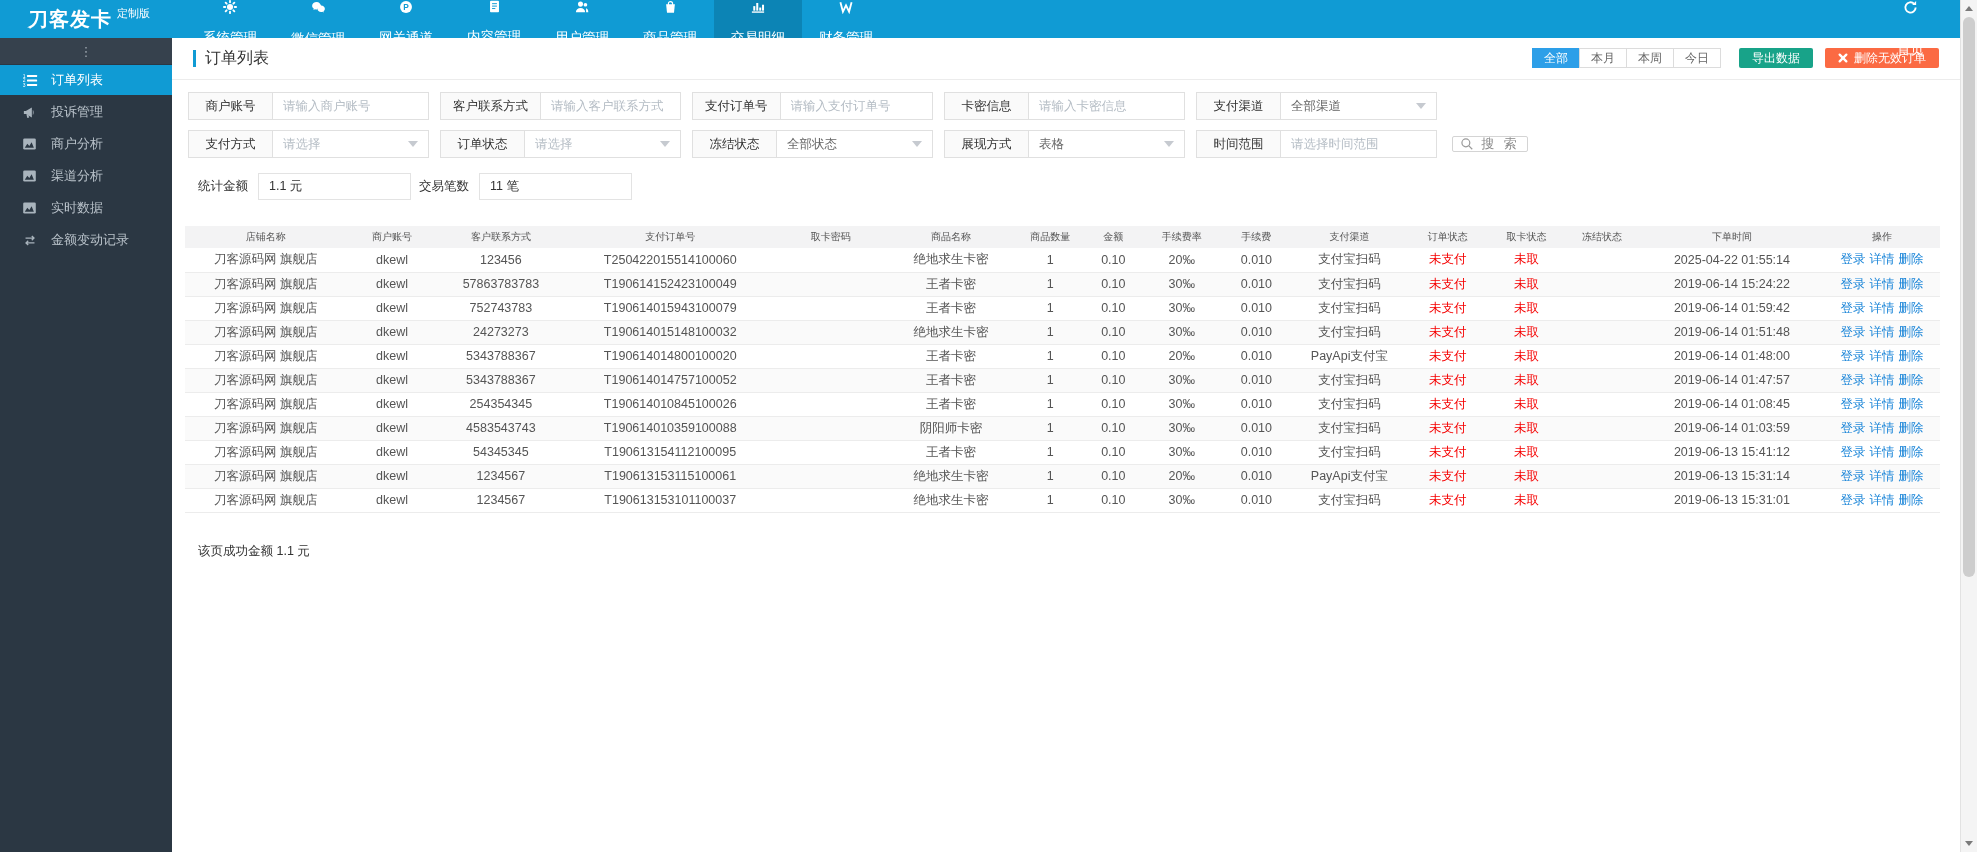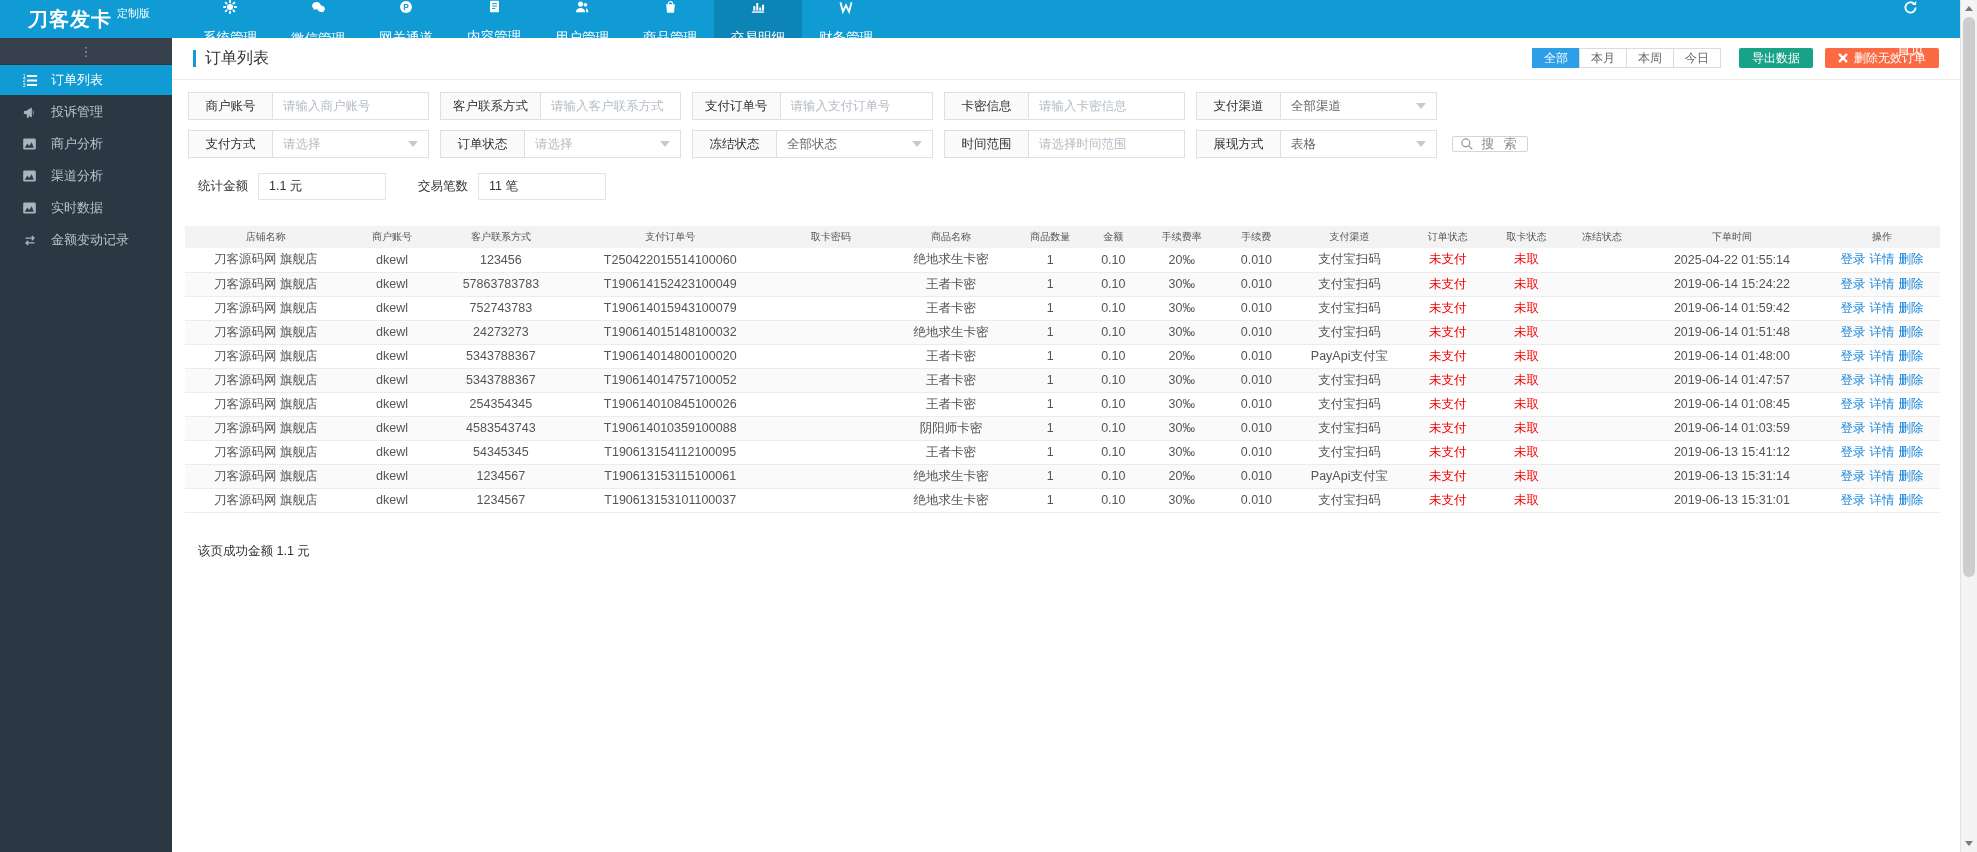--- a/index.html
+++ b/index.html
@@ -53,21 +53,21 @@
   .field input::placeholder { color:#b4bcc4; }
   .sel { flex:1; display:flex; align-items:center; justify-content:space-between; padding:0 10px; font-size:12.5px; color:#666; cursor:pointer; }
   .sel .caret { color:#c6cad0; }
   .sel .val.muted { color:#b4bcc4; }
   .search-btn { width:76px; height:16px; margin-left:4px; background:#fff; border:1px solid #d4d4d4; border-radius:2px; color:#8a8a8a; font-size:13px; display:inline-flex; align-items:center; justify-content:center; gap:7px; letter-spacing:3px; cursor:pointer; }
   .search-btn .icon { color:#9a9a9a; }
 
   
   .stats-row { display:flex; align-items:center; padding-left:26px; margin-top:15px; }
   .stat-label { font-size:12.5px; color:#333; margin-right:10px; }
-  .stat-box { width:128px; height:27px; border:1px solid #e3e3e3; display:flex; align-items:center; padding:0 10px; font-size:12.5px; color:#333; margin-right:32px; }
+  .stat-box { width:153px; height:27px; border:1px solid #e3e3e3; display:flex; align-items:center; padding:0 10px; font-size:12.5px; color:#333; margin-right:8px; }
 
   
   .table-wrap { margin:26px 37px 0 13px; }
   table { width:100%; border-collapse:collapse; table-layout:fixed; }
   thead th { background:#f3f3f4; height:22px; font-weight:400; font-size:10px; color:#555; text-align:center; white-space:nowrap; overflow:hidden; }
   tbody td { height:24px; font-size:12.5px; color:#555; text-align:center; border-bottom:1px solid #ececec; white-space:nowrap; overflow:hidden; }
   tbody tr:nth-child(even) { background:#fafafa; }
   td.red { color:#f50000; }
   td a { color:#1a85d8; text-decoration:none; margin:0 2px; cursor:pointer; }
 
@@ -363,33 +363,33 @@
           <div class="sel">
             <span class="val">全部状态</span>
             <span class="icon caret">
               <svg viewBox="0 0 10 6" width="10" height="6">
                 <path d="M0 0h10L5 6z" fill="currentColor"></path>
               </svg>
             </span>
           </div>
         </div>
         <div class="field">
-          <span class="field-label">时间范围</span>
-          <input placeholder="请选择时间范围" style="">
-        </div>
-        <div class="field">
           <span class="field-label">展现方式</span>
           <div class="sel">
             <span class="val">表格</span>
             <span class="icon caret">
               <svg viewBox="0 0 10 6" width="10" height="6">
                 <path d="M0 0h10L5 6z" fill="currentColor"></path>
               </svg>
             </span>
           </div>
+        </div>
+        <div class="field">
+          <span class="field-label">时间范围</span>
+          <input placeholder="请选择时间范围" style="">
         </div>
         <button class="search-btn">
           <span class="icon ">
             <svg viewBox="0 0 16 16" width="14" height="14">
               <circle cx="6.7" cy="6.7" r="4.5" fill="none" stroke="currentColor" stroke-width="1.4"></circle>
               <line x1="10.2" y1="10.2" x2="14" y2="14" stroke="currentColor" stroke-width="1.4"></line>
             </svg>
           </span>
           <span>搜 索</span>
         </button>

